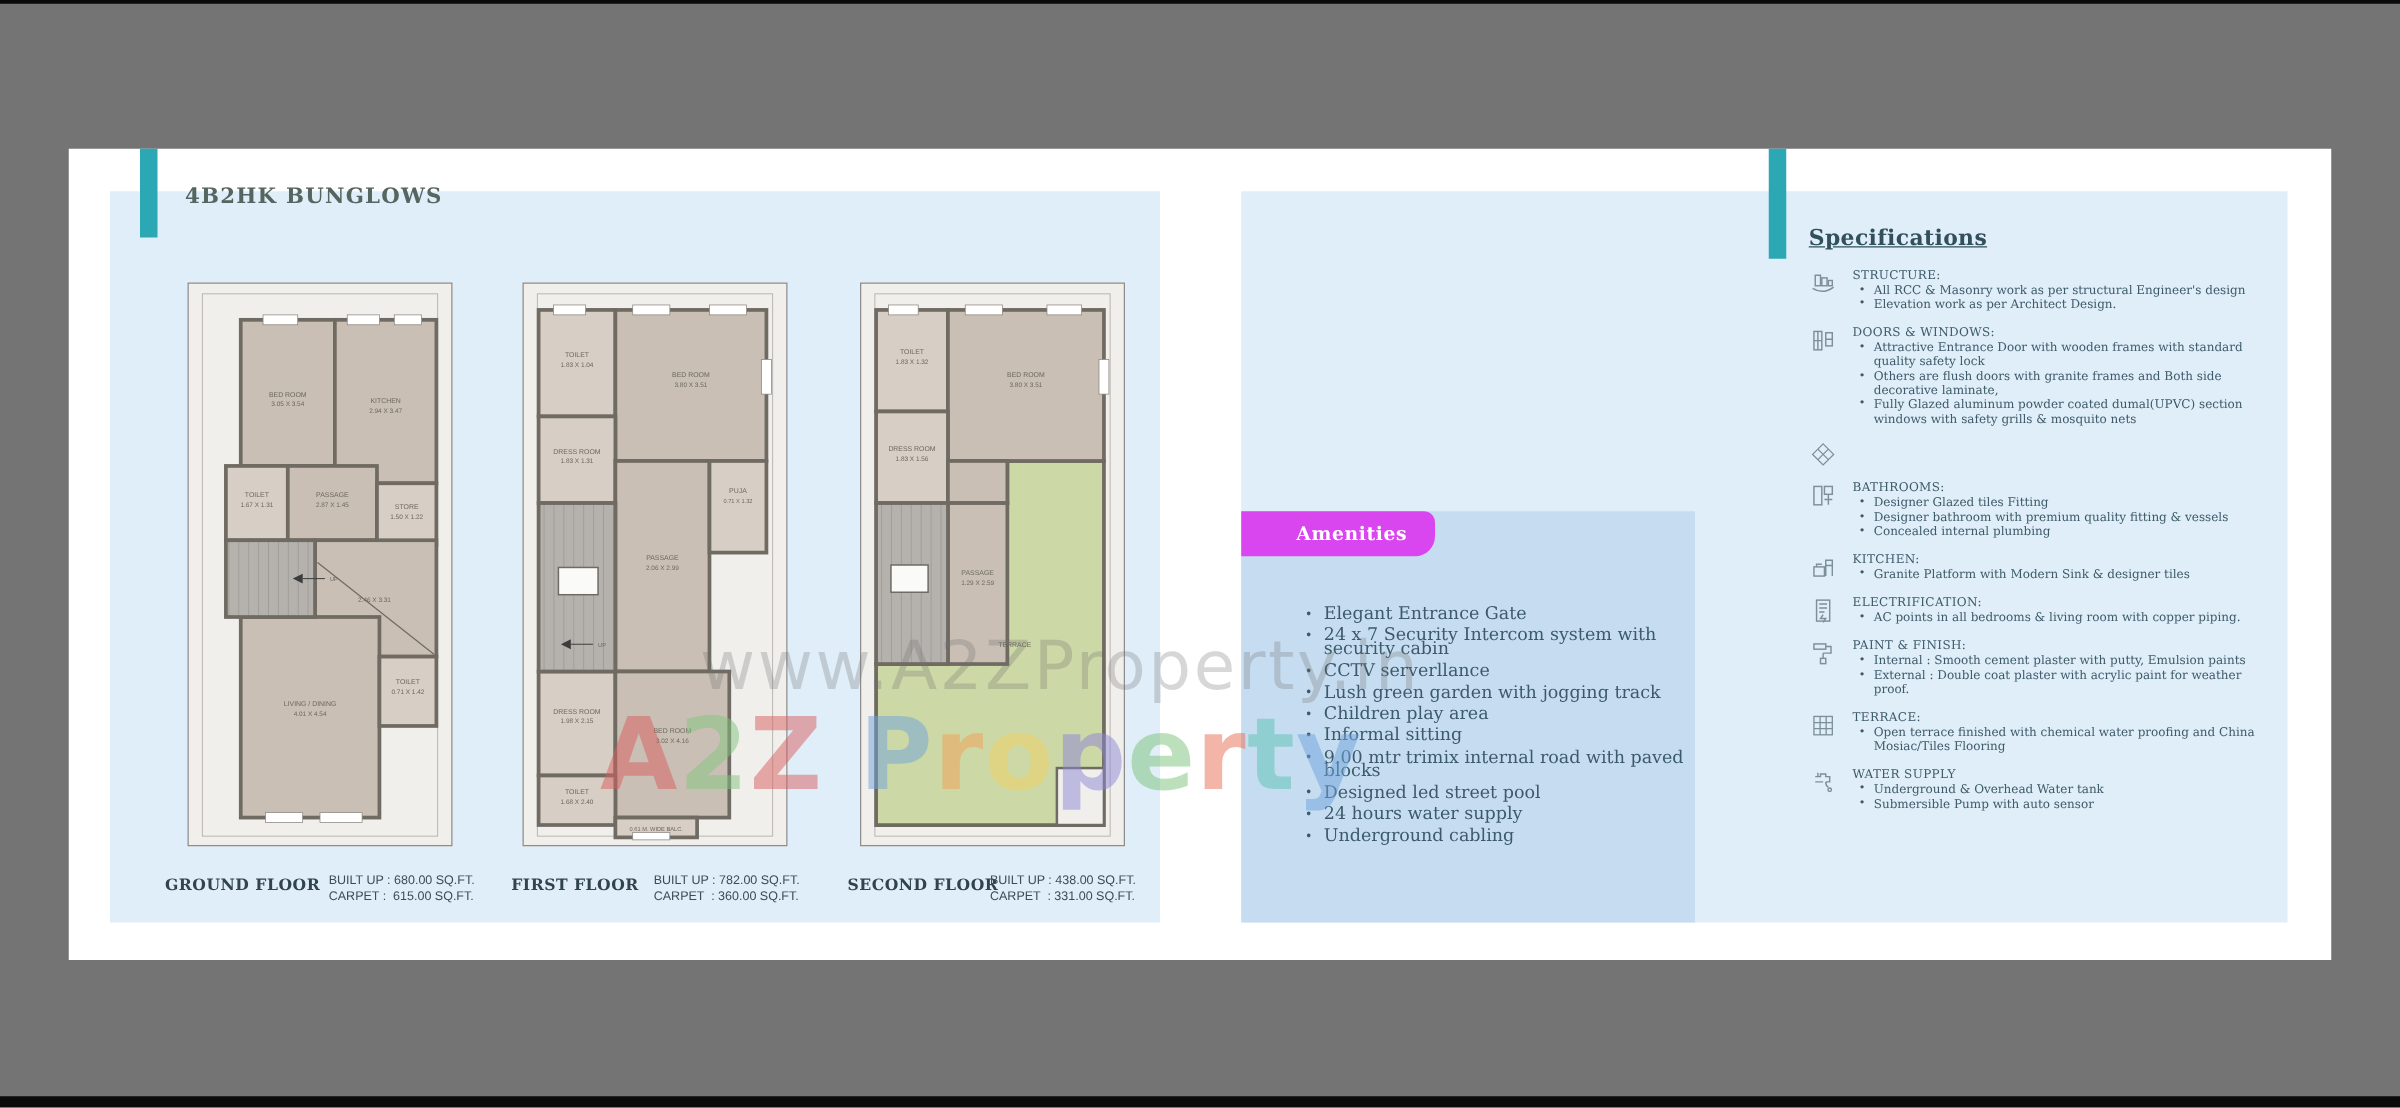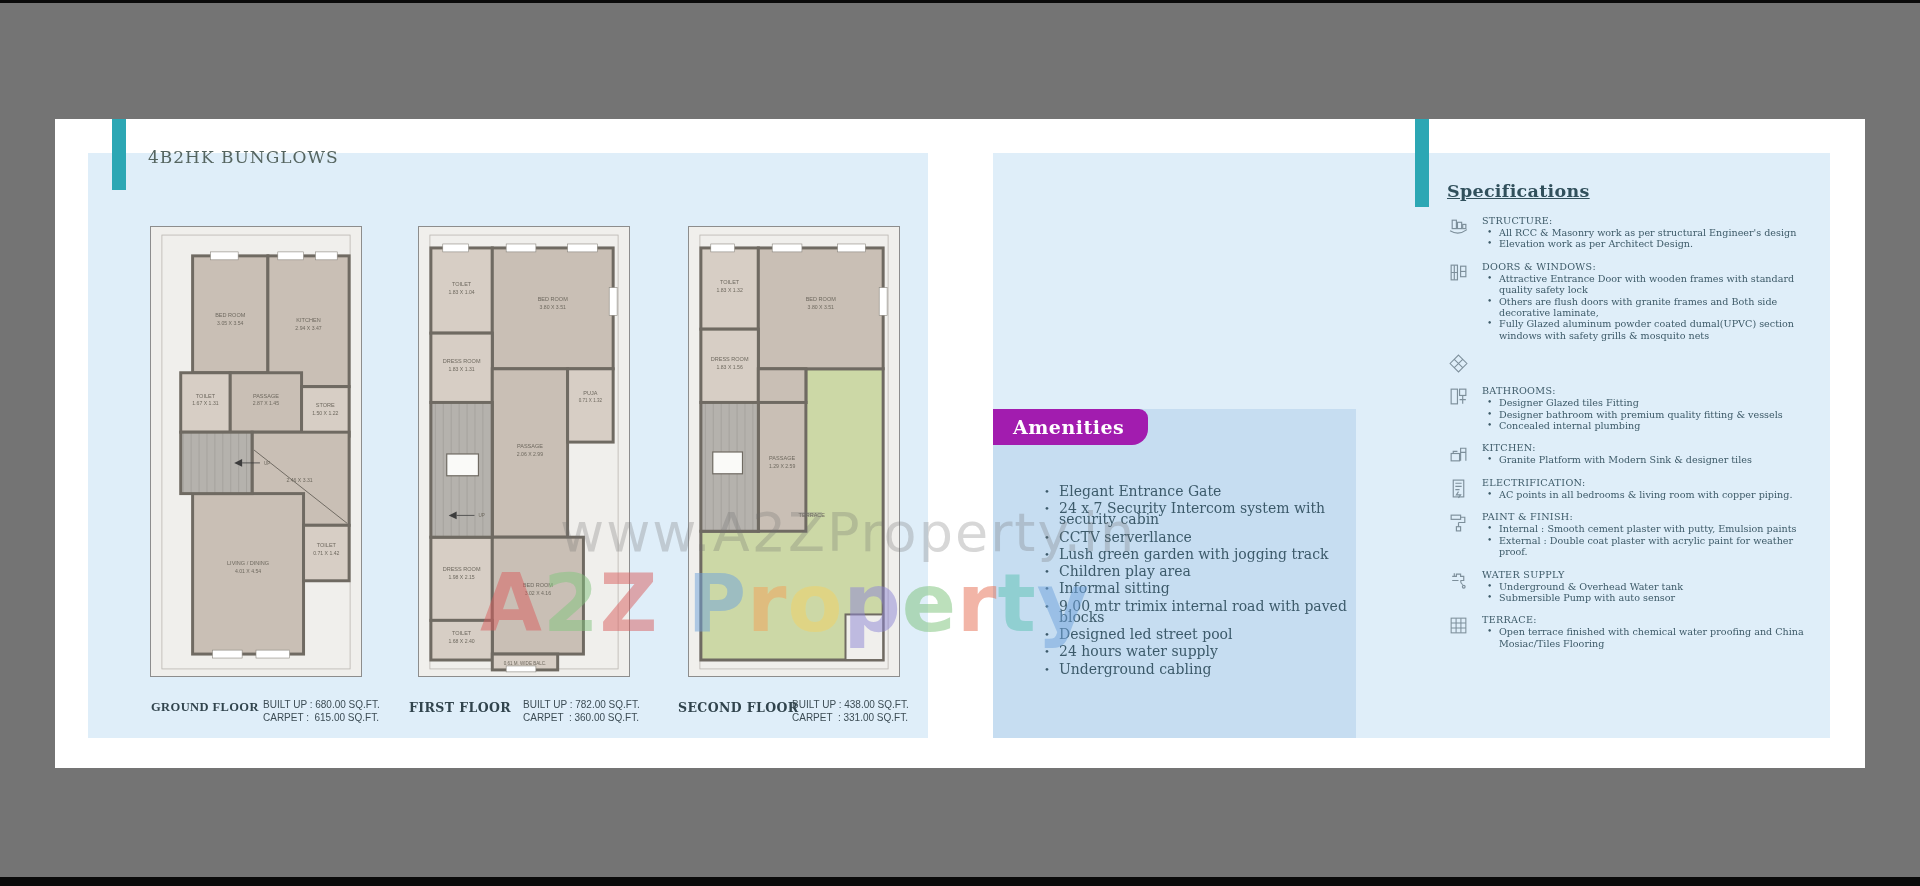--- a/index.html
+++ b/index.html
@@ -10,21 +10,21 @@
   .page{position:absolute;left:55px;top:119px;width:1810px;height:649px;background:#ffffff;}
 
   .panel{position:absolute;background:#dfeef9;}
   .panel-left{left:33px;top:34px;width:840px;height:585px;}
   .panel-right{left:938px;top:34px;width:837px;height:585px;}
   .amen-box{position:absolute;left:938px;top:290px;width:363px;height:329px;background:#c6ddf1;}
   .teal-bar{position:absolute;width:14px;background:#2ca7b4;top:0;}
   .teal-bar.left{left:57px;height:71px;}
   .teal-bar.right{left:1360px;height:88px;}
 
-  .page-title{position:absolute;left:93px;top:28px;font-size:17px;font-weight:normal;
+  .page-title{position:absolute;left:93px;top:28px;font-size:17px;font-weight:bold;
               letter-spacing:1px;color:#556560;}
 
   .plan-box{position:absolute;top:107px;width:212px;height:451px;background:#f0efec;
             border:1px solid #8d8d8d;box-sizing:border-box;}
   .plan-1{left:95px;} .plan-2{left:363px;} .plan-3{left:633px;}
   .plan-box svg{display:block;}
   .plot{fill:none;stroke:#b9b6b0;stroke-width:0.8;}
   .room{fill:#c9bfb5;stroke:#6f6a62;stroke-width:3;}
   .room-light{fill:#d7cec5;stroke:#6f6a62;stroke-width:3;}
   .terr{fill:#ccd8a6;stroke:#6f6a62;stroke-width:3;}
@@ -35,27 +35,27 @@
   .stair-line{stroke:#8d8a85;stroke-width:0.8;}
   .pl-name{font-family:"Liberation Sans",sans-serif;font-size:5.6px;fill:#6e695f;}
   .pl-dims{font-family:"Liberation Sans",sans-serif;font-size:5.2px;fill:#6e695f;}
   .pl-small{font-family:"Liberation Sans",sans-serif;font-size:4.6px;fill:#6e695f;}
 
   .floor-labels{position:absolute;top:578px;left:0;width:920px;height:34px;}
   .flabel{position:absolute;top:0;}
   .flabel .fname{font-size:12.5px;font-weight:bold;letter-spacing:0.4px;color:#31444d;}
   .fvals{position:absolute;top:1px;font-family:"Liberation Sans",sans-serif;font-size:10px;
          color:#3c4c54;line-height:13px;white-space:pre;}
-  .g1n{left:96px;font-family:Liberation Serif, serif;} .g1v{left:208px;}
+  .g1n{left:77px;} .g1v{left:208px;}
   .g2n{left:354px;} .g2v{left:468px;}
   .g3n{left:623px;} .g3v{left:737px;}
 
-  .amen-tab{position:absolute;left:938px;top:290px;width:155px;height:36px;background:#a21caf;
-            border-radius:0 9px 16px 0;color:#ffffff;font-size:19px;font-weight:bold;
-            letter-spacing:0.5px;line-height:36px;padding-left:20px;box-sizing:border-box;}
+  .amen-tab{position:absolute;left:938px;top:290px;width:155px;height:36px;background:#d946ef;
+            border-radius:0 9px 16px 0;color:#ffffff;font-size:15px;font-weight:bold;
+            letter-spacing:0.5px;line-height:36px;padding-left:44px;box-sizing:border-box;}
   .amen-list{position:absolute;left:972px;top:356px;width:310px;margin:11px;padding:0;
              list-style:none;color:#3c5a6a;font-size:14px;}
   .amen-list li{position:relative;padding-left:21px;margin-bottom:6.3px;line-height:11px;}
   .amen-list li::before{content:"\2022";position:absolute;left:6px;font-size:10px;color:#3c5a6a;}
 
   .spec-title{position:absolute;left:1392px;top:62px;font-size:17.5px;font-weight:bold;
               color:#31505c;letter-spacing:0.3px;text-decoration:underline;}
   .spec-sections{position:absolute;left:1393px;top:96px;width:392px;color:#3d5a68;}
   .spec-section{display:flex;gap:13px;margin-bottom:11px;}
   .spec-icon{flex:0 0 21px;width:21px;height:21px;margin-top:1px;}
@@ -339,44 +339,44 @@
           <div class="spec-text">
             <div class="spec-heading">PAINT &amp; FINISH:</div>
             <ul class="spec-list">
               <li>Internal : Smooth cement plaster with putty, Emulsion paints</li>
               <li>External : Double coat plaster with acrylic paint for weather proof.</li>
             </ul>
           </div>
         </div>
         <div class="spec-section">
           <span class="spec-icon"><svg viewBox="0 0 20 20">
-              <g fill="none" stroke="#7d8f9b" stroke-width="1.1">
-                <path d="M4,6 h4 V4 h4 v2 h3 v4 h-3 M6,6 V3 M4,10 h6 M12,10 q0,3 2,4"></path>
-                <circle cx="15" cy="16" r="1.3"></circle>
-              </g>
-            </svg></span>
-          <div class="spec-text">
-            <div class="spec-heading">WATER SUPPLY</div>
-            <ul class="spec-list">
-              <li>Underground &amp; Overhead Water tank</li>
-              <li>Submersible Pump with auto sensor</li>
-            </ul>
-          </div>
-        </div>
-        <div class="spec-section">
-          <span class="spec-icon"><svg viewBox="0 0 20 20">
               <g fill="none" stroke="#7d8f9b" stroke-width="1">
                 <rect x="3" y="3" width="14" height="14"></rect>
                 <path d="M3,7.7 h14 M3,12.3 h14 M7.7,3 v14 M12.3,3 v14"></path>
               </g>
             </svg></span>
           <div class="spec-text">
             <div class="spec-heading">TERRACE:</div>
             <ul class="spec-list">
               <li>Open terrace finished with chemical water proofing and China Mosiac/Tiles Flooring</li>
+            </ul>
+          </div>
+        </div>
+        <div class="spec-section">
+          <span class="spec-icon"><svg viewBox="0 0 20 20">
+              <g fill="none" stroke="#7d8f9b" stroke-width="1.1">
+                <path d="M4,6 h4 V4 h4 v2 h3 v4 h-3 M6,6 V3 M4,10 h6 M12,10 q0,3 2,4"></path>
+                <circle cx="15" cy="16" r="1.3"></circle>
+              </g>
+            </svg></span>
+          <div class="spec-text">
+            <div class="spec-heading">WATER SUPPLY</div>
+            <ul class="spec-list">
+              <li>Underground &amp; Overhead Water tank</li>
+              <li>Submersible Pump with auto sensor</li>
             </ul>
           </div>
         </div>
       </div>
 
     <div class="wm-url">www.A2ZProperty.in</div>
     <div class="wm-brand"><span style="color: rgb(217, 95, 95);">A</span><span style="color: rgb(131, 197, 127);">2</span><span style="color: rgb(217, 95, 95);">Z</span><span style="color: rgb(255, 255, 255);"> </span><span style="color: rgb(111, 163, 220);">P</span><span style="color: rgb(242, 162, 88);">r</span><span style="color: rgb(242, 210, 100);">o</span><span style="color: rgb(142, 134, 214);">p</span><span style="color: rgb(124, 194, 122);">e</span><span style="color: rgb(231, 110, 82);">r</span><span style="color: rgb(92, 194, 178);">t</span><span style="color: rgb(111, 163, 220);">y</span></div>
   </div>
 </div>
 

